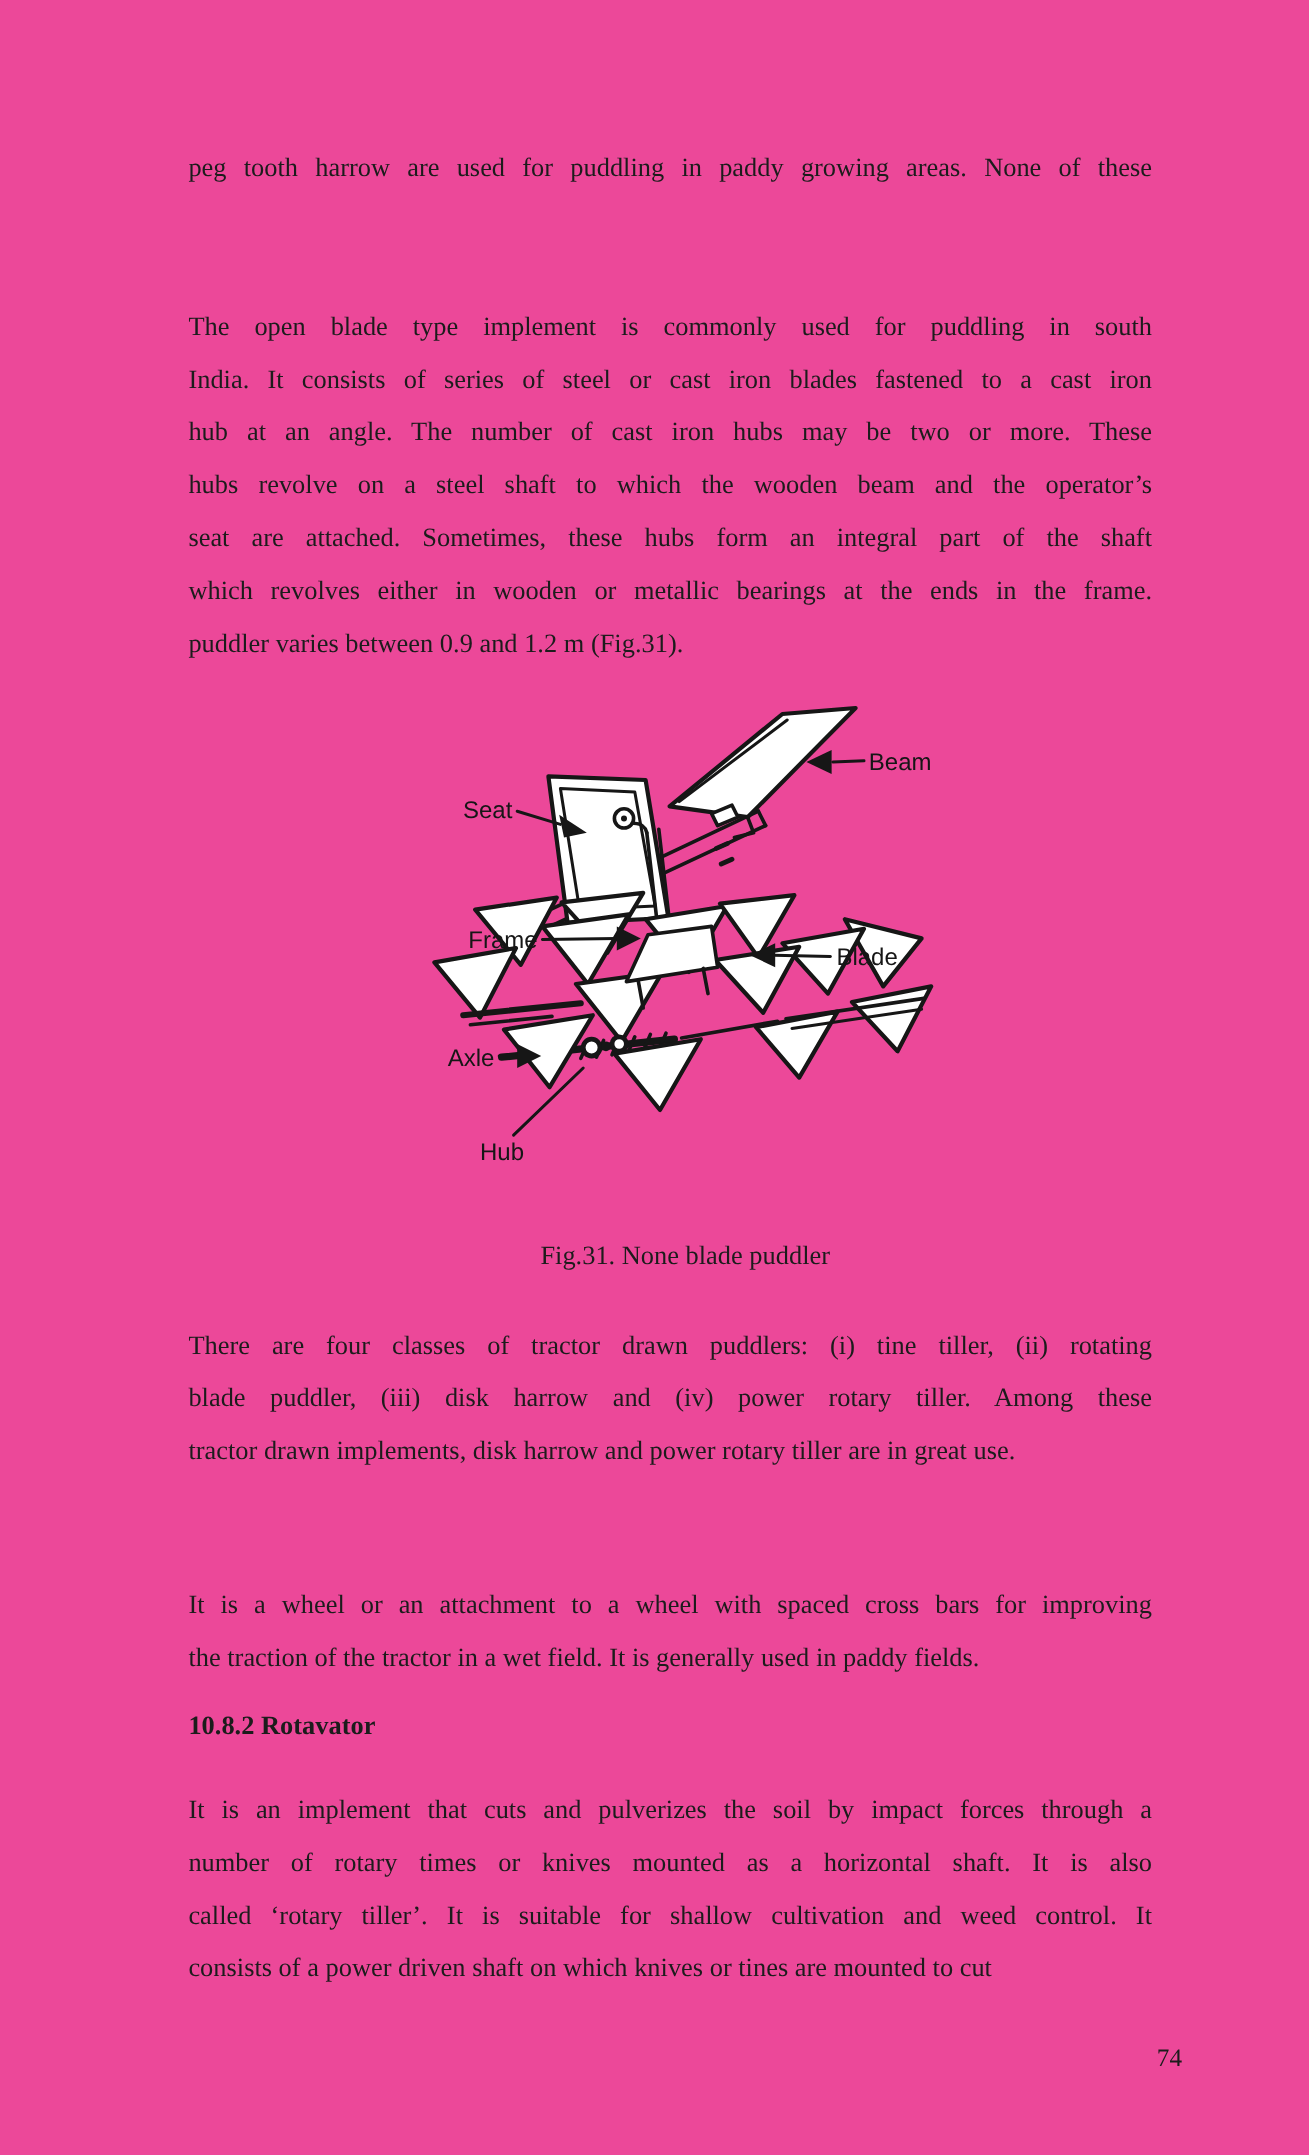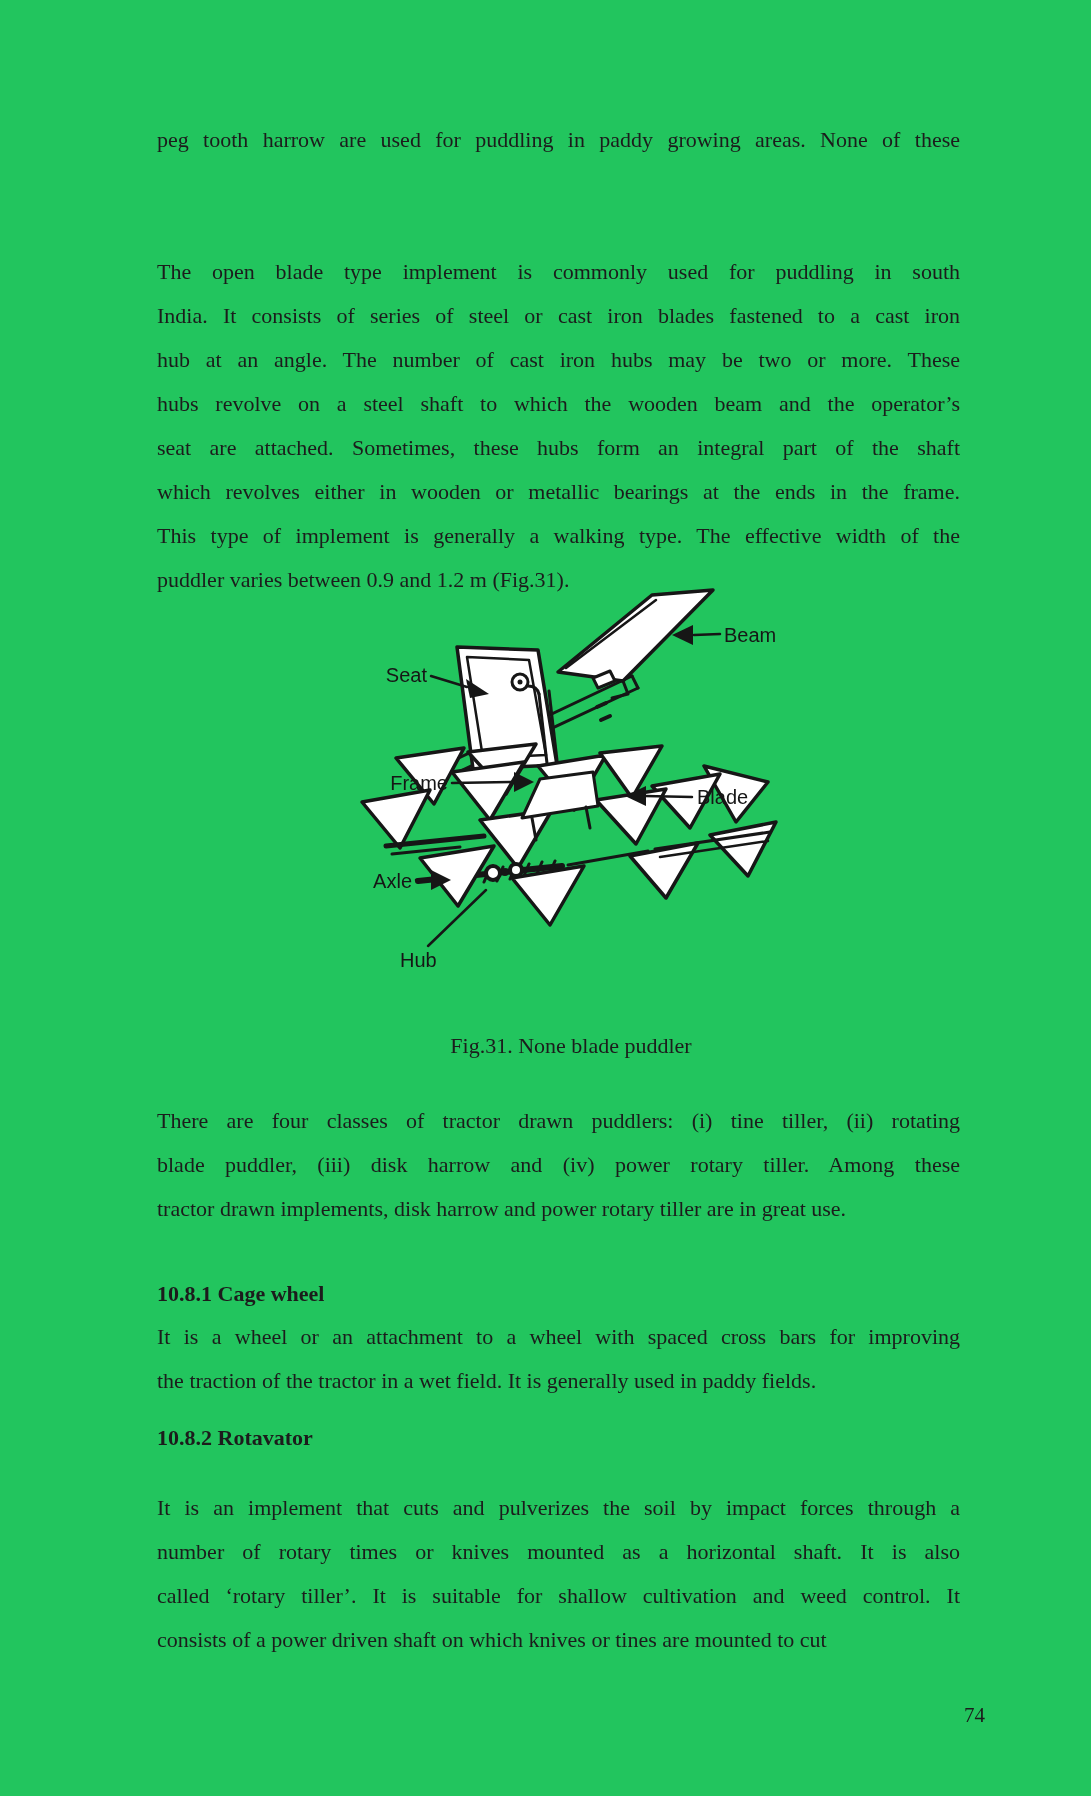--- a/index.html
+++ b/index.html
@@ -1,20 +1,20 @@
 <!DOCTYPE html>
 <html><head>
 <meta charset="utf-8">
 <style>
   html,body { margin:0; padding:0; background:#ffffff; }
   .page {
     position: relative;
     width: 1091px;
     height: 1796px;
-    background: #22c55e;
+    background: #ec4899;
     color: #1c1c1c;
     font-family: "Liberation Serif", "DejaVu Serif", serif;
     overflow: hidden;
   }
   .textblock {
     position: absolute;
     left: 157px;
     width: 803px;
     font-size: 22px;
   }
@@ -82,21 +82,20 @@
       <div class="tline">peg tooth harrow are used for puddling in paddy growing areas. None of these</div>
     </div>
 
   <div class="textblock" style="top:250px">
       <div class="tline">The open blade type implement is commonly used for puddling in south</div>
       <div class="tline">India. It consists of series of steel or cast iron blades fastened to a cast iron</div>
       <div class="tline">hub at an angle. The number of cast iron hubs may be two or more. These</div>
       <div class="tline">hubs revolve on a steel shaft to which the wooden beam and the operator’s</div>
       <div class="tline">seat are attached. Sometimes, these hubs form an integral part of the shaft</div>
       <div class="tline">which revolves either in wooden or metallic bearings at the ends in the frame.</div>
-      <div class="tline">This type of implement is generally a walking type. The effective width of the</div>
       <div class="tline last">puddler varies between 0.9 and 1.2 m (Fig.31).</div>
     </div>
 
   <div class="figwrap">
     <svg width="520" height="430" viewBox="0 0 520 430">
 
       <path class="ln" stroke-width="3" d="M148,203 L332,116"></path>
       <path class="ln" stroke-width="3" d="M154,214 L338,128"></path>
       <path class="ln" stroke-width="3" d="M332,116 L338,128"></path>
 
@@ -182,21 +181,20 @@
   </div>
 
   <div class="centerline" style="top:1024px">Fig.31. None blade puddler</div>
 
   <div class="textblock" style="top:1099px">
       <div class="tline">There are four classes of tractor drawn puddlers: (i) tine tiller, (ii) rotating</div>
       <div class="tline">blade puddler, (iii) disk harrow and (iv) power rotary tiller. Among these</div>
       <div class="tline last">tractor drawn implements, disk harrow and power rotary tiller are in great use.</div>
     </div>
 
-  <div class="heading" style="top:1272px">10.8.1 Cage wheel</div>
   <div class="textblock" style="top:1315px">
       <div class="tline">It is a wheel or an attachment to a wheel with spaced cross bars for improving</div>
       <div class="tline last">the traction of the tractor in a wet field. It is generally used in paddy fields.</div>
     </div>
 
   <div class="heading" style="top:1416px">10.8.2 Rotavator</div>
   <div class="textblock" style="top:1486px">
       <div class="tline">It is an implement that cuts and pulverizes the soil by impact forces through a</div>
       <div class="tline">number of rotary times or knives mounted as a horizontal shaft.  It is also</div>
       <div class="tline">called ‘rotary tiller’.  It is suitable for shallow cultivation and weed control.  It</div>

